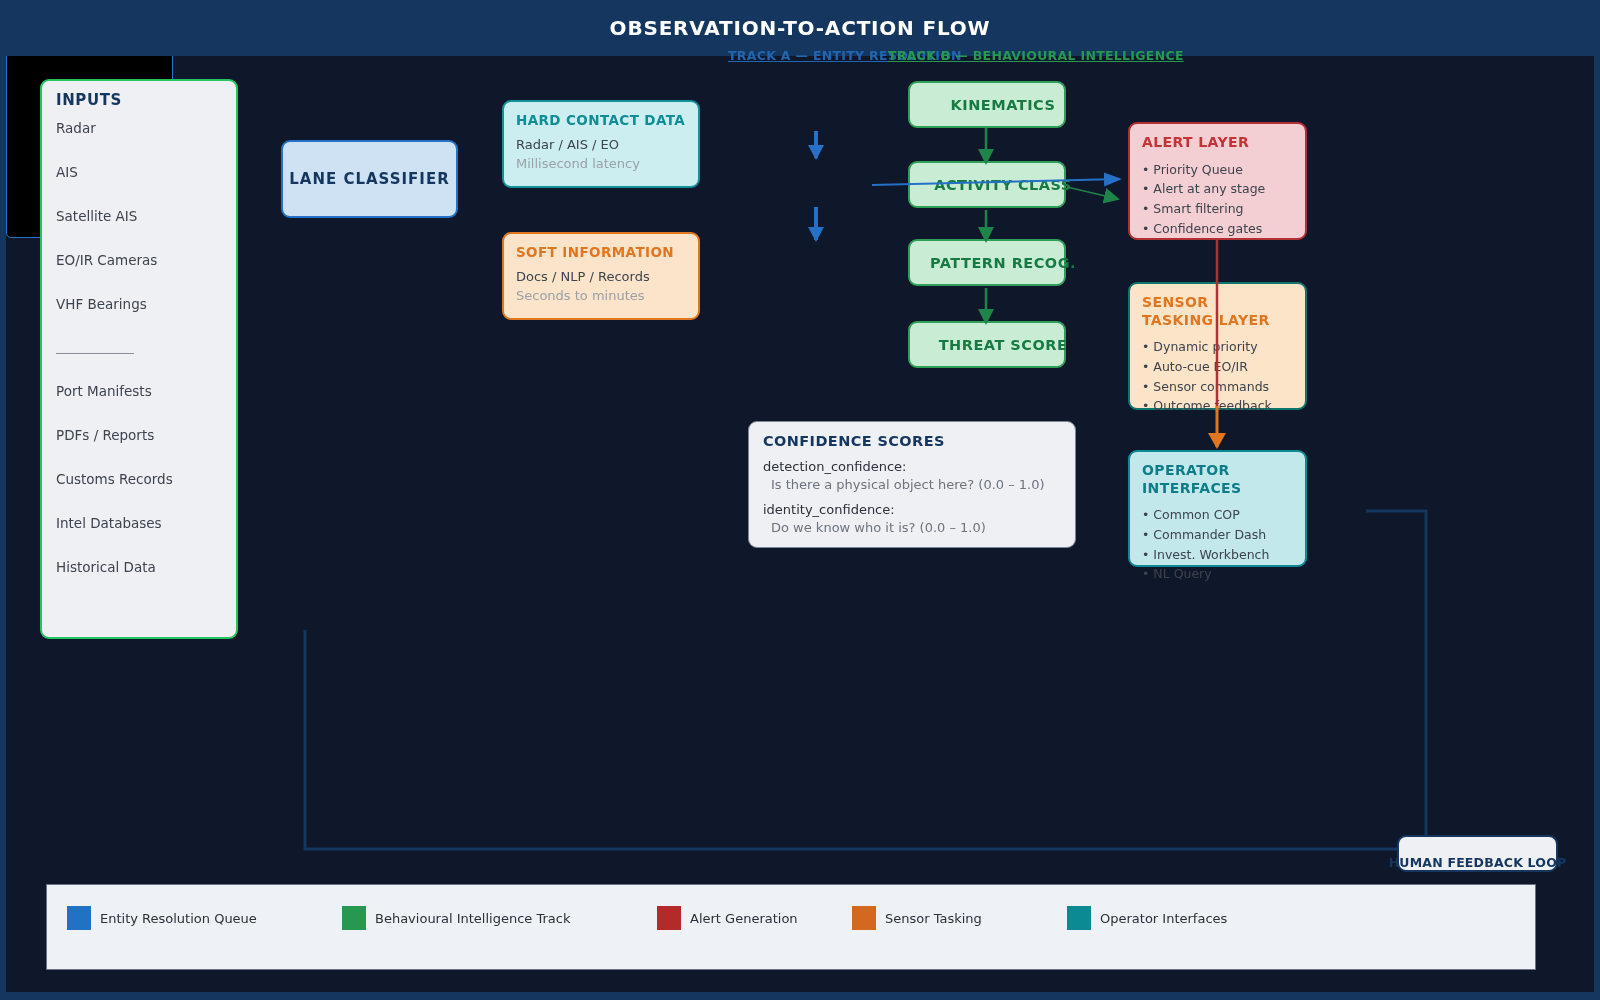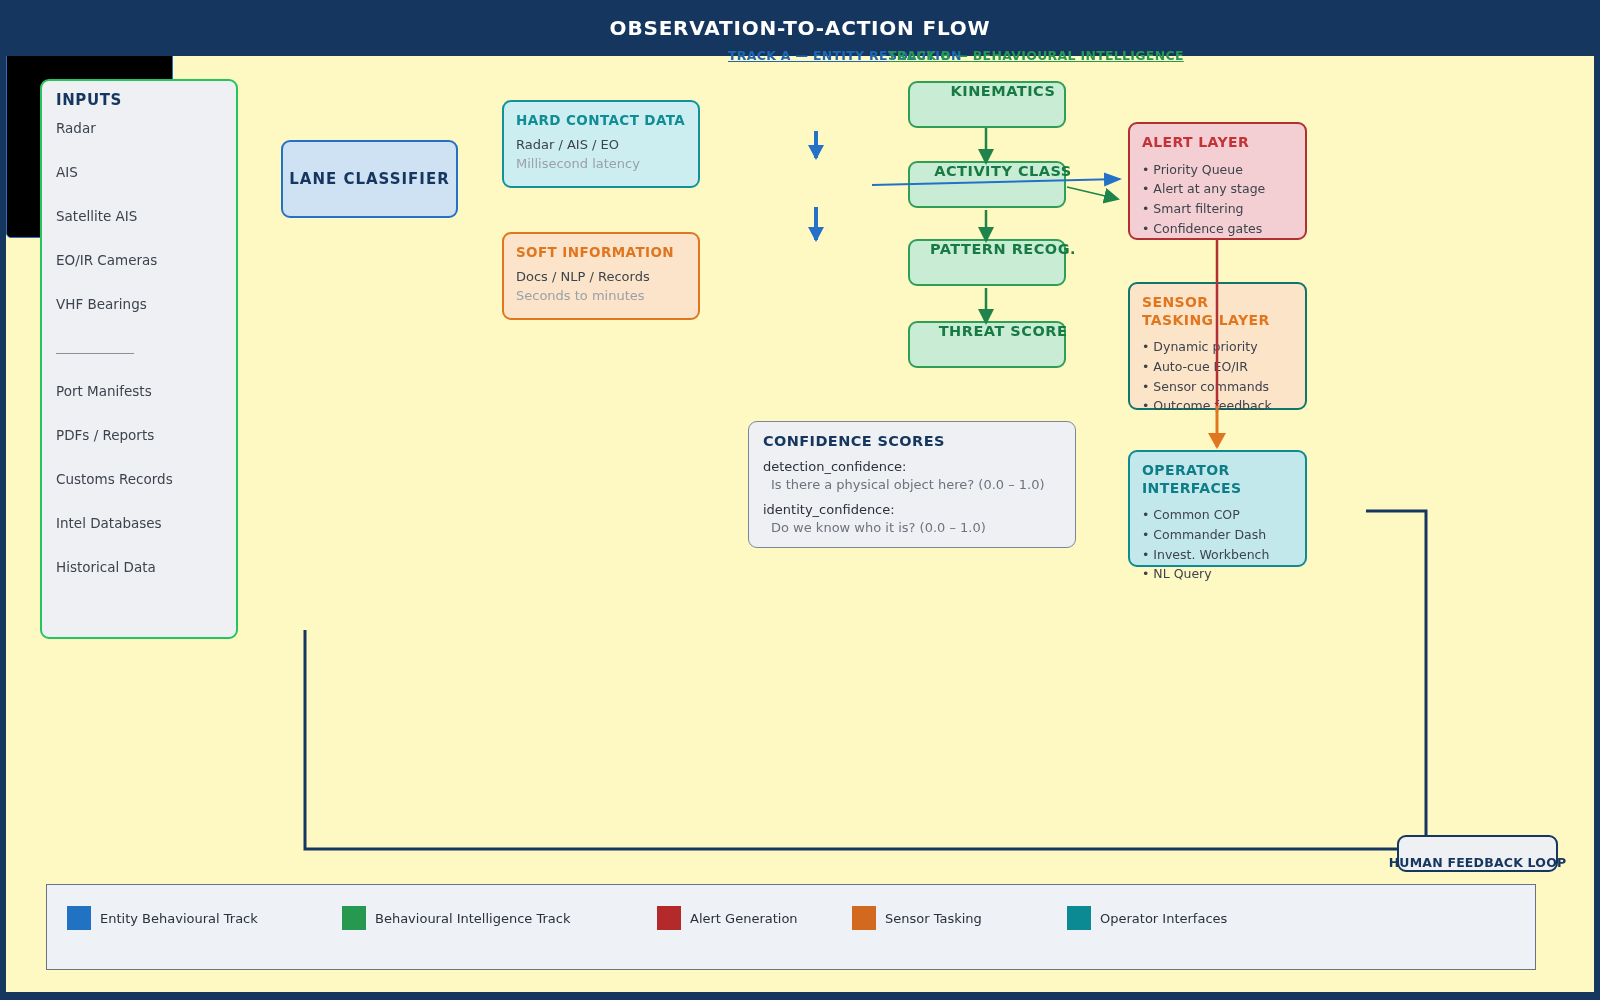--- a/index.html
+++ b/index.html
@@ -1,17 +1,17 @@
 <!DOCTYPE html>
 <html><head>
 <meta charset="utf-8">
 <style>
   * { margin:0; padding:0; box-sizing:border-box; }
   body { background:#fff; font-family:"DejaVu Sans","Liberation Sans",sans-serif; }
-  #canvas { position:relative; width:1600px; height:1000px; background:#fef9c3; overflow:hidden;
+  #canvas { position:relative; width:1600px; height:1000px; background:#0f172a; overflow:hidden;
             border-left:6px solid #14365f; border-right:6px solid #14365f; border-bottom:8px solid #14365f; }
 
   
   .header { position:absolute; left:-6px; top:0; width:1600px; height:56px; background:#14365f;
             display:flex; align-items:center; justify-content:center; }
   .header-title { color:#ffffff; font-weight:bold; font-size:20px; letter-spacing:.8px; }
 
   
   .track-label { position:absolute; top:48px; font-size:12.5px; font-weight:bold; letter-spacing:.3px;
                  text-decoration:underline; white-space:nowrap; }
@@ -40,21 +40,21 @@
   .softbox .db-title { color:#e0761f; }
   .db-title { font-weight:bold; font-size:13.5px; letter-spacing:.4px; }
   .db-line1 { margin-top:9px; font-size:13px; color:#3d434d; }
   .db-line2 { margin-top:4px; font-size:13px; color:#9aa0a8; }
 
   
   .blackbox { left:731px; top:68px; width:167px; height:238px; background:#000; border:1.5px solid #2471c7; border-radius:5px; }
 
   
   .pipe { left:902px; width:158px; height:47px; background:#c9ecd4; border:2px solid #2f9e57;
-          display:flex; justify-content:center;padding-left:32px; }
+          display:flex; align-items:center; justify-content:center;padding-left:32px; }
   .pipe span { color:#177a42; font-weight:bold; font-size:14.5px; letter-spacing:.5px; white-space:nowrap; }
 
   
   .layerbox { width:179px; padding:10px 12px; overflow:visible; }
   .layer-title { font-weight:bold; font-size:14px; letter-spacing:.4px; line-height:1.25; }
   .layer-list { list-style:none; margin-top:8px; }
   .layer-list li { font-size:12.5px; color:#3d434d; line-height:1.58; white-space:nowrap; }
   .layer-list li::before { content:"• "; }
   .alertbox { left:1122px; top:122px; height:118px; background:#f3cfd3; border:2px solid #b03034; }
   .alertbox .layer-title { color:#c23438; }
@@ -179,21 +179,21 @@
     <div class="conf-desc">Do we know who it is?  (0.0 – 1.0)</div>
   </div>
 
   <div class="node hfl">
     <span>HUMAN FEEDBACK LOOP</span>
   </div>
 
   <div class="legend">
     <div class="legend-entry" style="left:20px">
       <div class="swatch" style="background-color: rgb(34, 114, 195);"></div>
-      <div class="legend-label">Entity Behavioural Track</div>
+      <div class="legend-label">Entity Resolution Queue</div>
     </div>
     <div class="legend-entry" style="left:295px">
       <div class="swatch" style="background-color: rgb(39, 152, 79);"></div>
       <div class="legend-label">Behavioural Intelligence Track</div>
     </div>
     <div class="legend-entry" style="left:610px">
       <div class="swatch" style="background-color: rgb(180, 42, 42);"></div>
       <div class="legend-label">Alert Generation</div>
     </div>
     <div class="legend-entry" style="left:805px">

